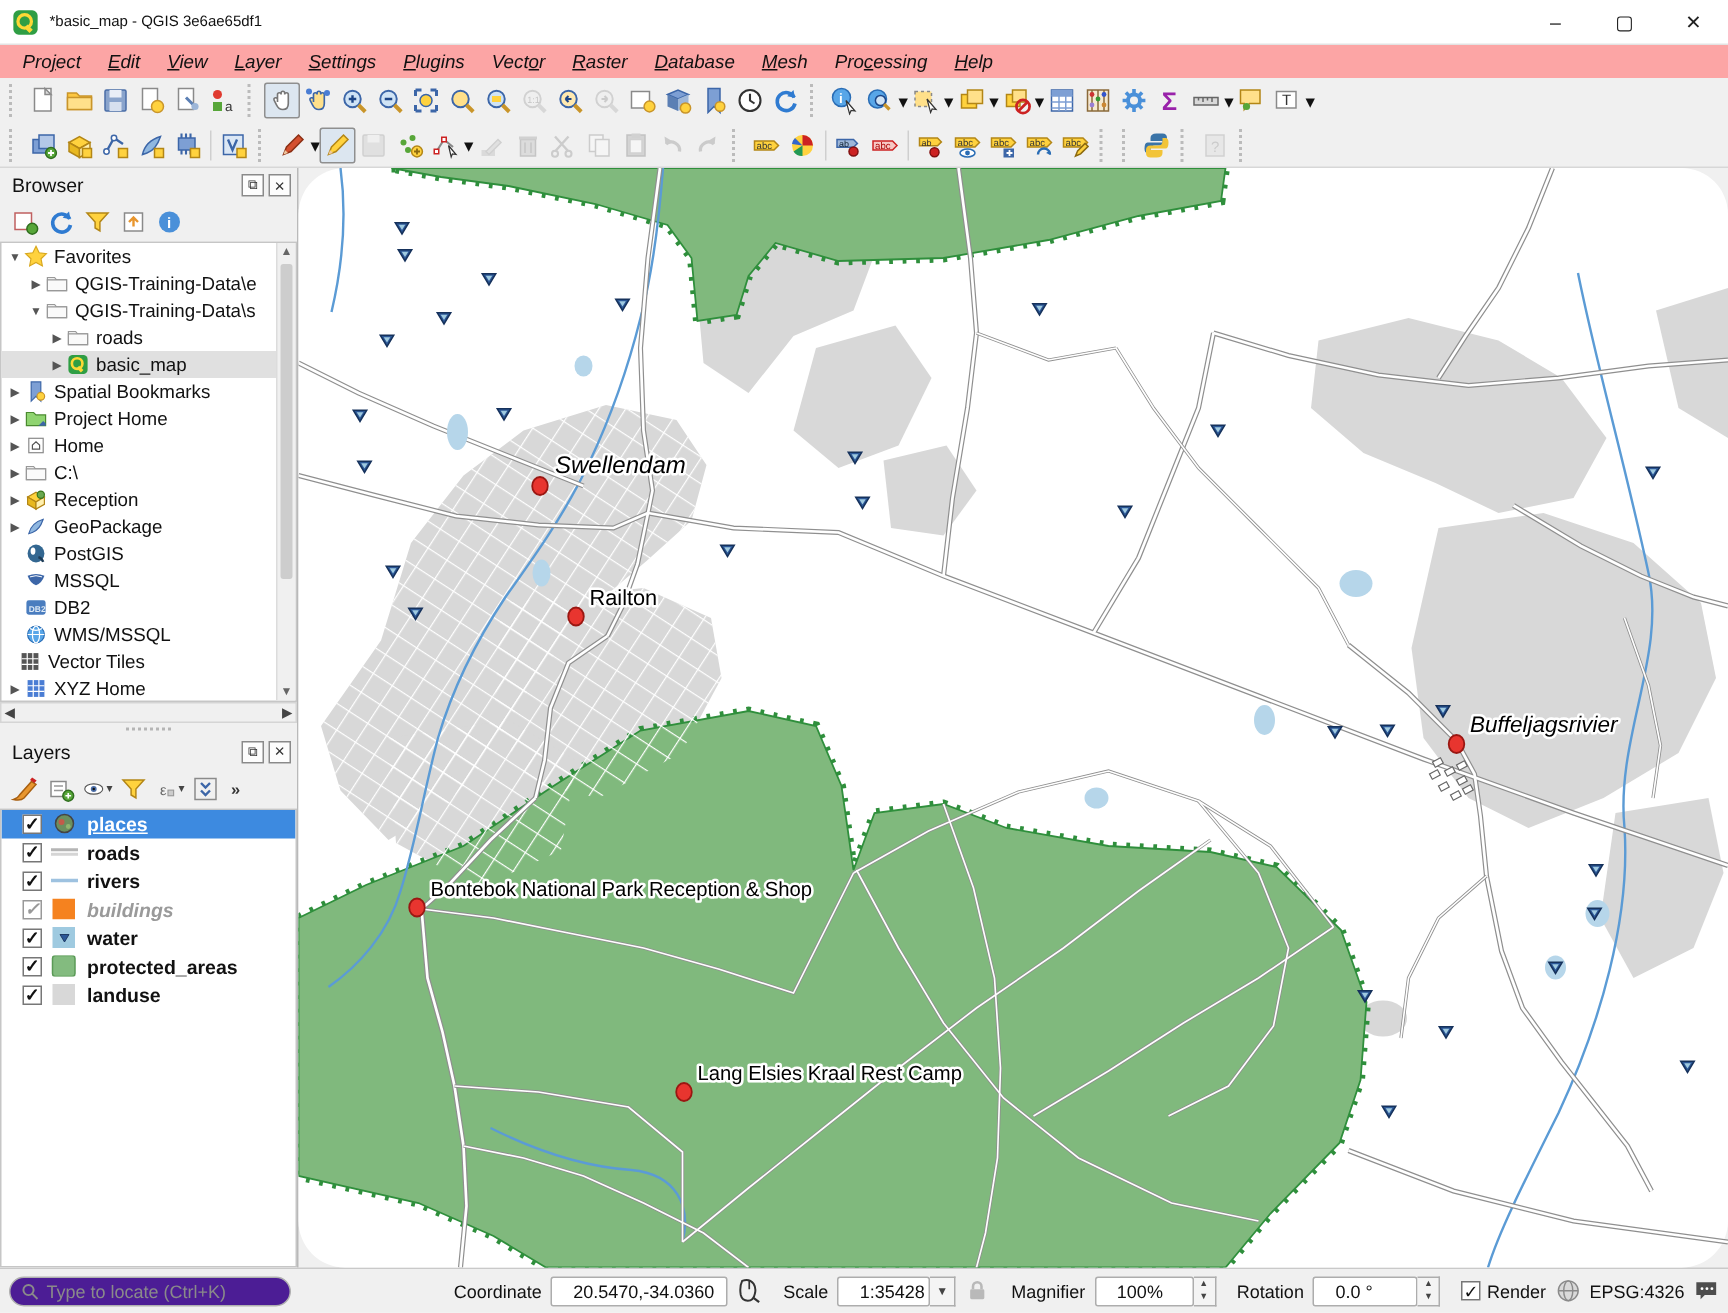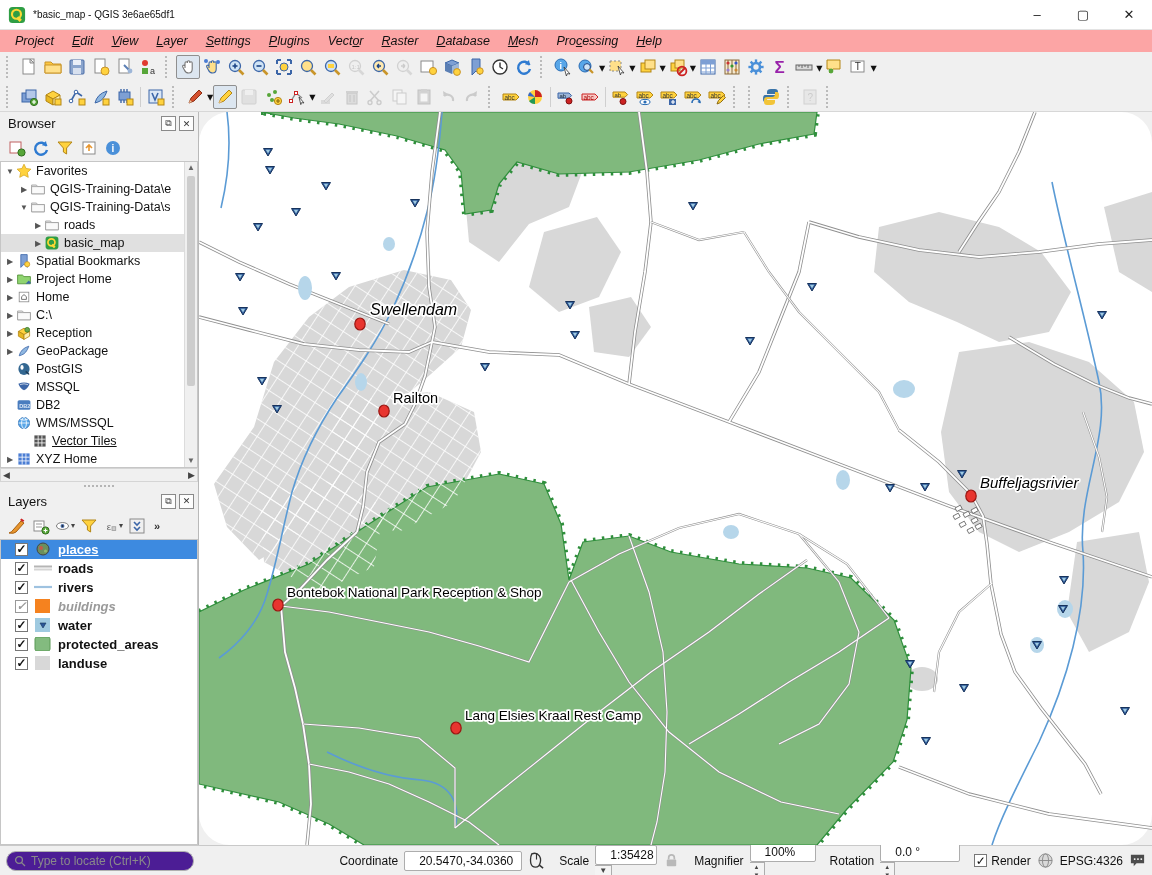--- a/index.html
+++ b/index.html
@@ -48,21 +48,21 @@
   .layer-row.faded { color:#9a9a9a; font-weight:bold; font-style:italic; }
   .cbx { width:13px; height:13px; background:#fff; border:1px solid #777; display:flex; align-items:center; justify-content:center; font-size:12px; color:#111; flex:none; }
   .cbx.gray { color:#999; border-color:#999; }
   .lsym { width:20px; height:14px; flex:none; display:flex; align-items:center; justify-content:center; }
   .map-wrap { flex:1; position:relative; background:#fff;border-radius:31px; }
   .map-wrap svg.map { display:block; }
   .statusbar { height:30px; background:#f0f0f0; border-top:1px solid #c9c9c9; display:flex; align-items:center; padding:0 6px; gap:6px; font-size:12px; }
   .locate { width:188px; height:20px; border:1px solid #b0b0b0; border-radius:10px; background:#4c1d95; display:flex; align-items:center; gap:5px; padding-left:7px; color:#8a8a8a; }
   .sb-label { margin-left:8px; }
   .sb-box { height:20px; background:#fff; border:1px solid #adadad; border-radius:2px; display:flex; align-items:center; padding:0 14px; color:#111; }
-  .sb-combo { display:flex; align-items:stretch;flex-direction:column; }
+  .sb-combo { display:flex; align-items:stretch; }
   .sb-combo .dd { width:17px; border:1px solid #adadad; border-left:none; background:#f4f4f4; display:flex; align-items:center; justify-content:center; font-size:8px; color:#444; }
   .spin { width:15px; border:1px solid #adadad; border-left:none; background:#f4f4f4; display:flex; flex-direction:column; }
   .spin span { flex:1; font-size:6px; line-height:8px; text-align:center; color:#444; }
   .sb-check { display:flex; align-items:center; gap:4px; margin-left:8px; }
   .statusbar .icon16 { width:17px; height:17px; }
 </style>
 </head>
 <body>
 
 <div class="titlebar">
@@ -834,21 +834,21 @@
         <div class="tree-row" style="padding-left: 4px;">
           <span class="arrow"></span>
           <span class="ticon"><svg viewBox="0 0 20 20">
               <circle cx="10" cy="10" r="7" fill="#58a6e8" stroke="#2a6db5"></circle>
               <ellipse cx="10" cy="10" rx="3" ry="7" fill="none" stroke="#fff"></ellipse>
               <line x1="3" y1="10" x2="17" y2="10" stroke="#fff"></line>
               <path d="M5 5 q5 3 10 0" fill="none" stroke="#fff"></path>
             </svg></span>
           <span>WMS/MSSQL</span>
         </div>
-        <div class="tree-row" style="padding-left: 20px; text-decoration: underline;">
+        <div class="tree-row" style="padding-left: 0;">
           <span class="arrow"></span>
           <span class="ticon"><svg viewBox="0 0 20 20">
               <rect x="3" y="3" width="14" height="14" fill="#555"></rect>
               <path d="M3 7.7 h14 M3 12.4 h14 M7.7 3 v14 M12.4 3 v14" stroke="#fff"></path>
             </svg></span>
           <span>Vector Tiles</span>
         </div>
         <div class="tree-row" style="padding-left: 4px;">
           <span class="arrow">▶</span>
           <span class="ticon"><svg viewBox="0 0 20 20">
@@ -1225,21 +1225,21 @@
     <div class="sb-box" style="width:66px">
         <span>100%</span>
       </div>
     <div class="spin">
         <span>▲</span>
         <span>▼</span>
       </div>
   </div>
   <span class="sb-label">Rotation</span>
   <div class="sb-combo">
-    <div class="sb-box" style="width:80px">
+    <div class="sb-box" style="width:70px">
         <span>0.0 °</span>
       </div>
     <div class="spin">
         <span>▲</span>
         <span>▼</span>
       </div>
   </div>
   <label class="sb-check">
     <span class="cbx">✓</span>
     <span>Render</span>

